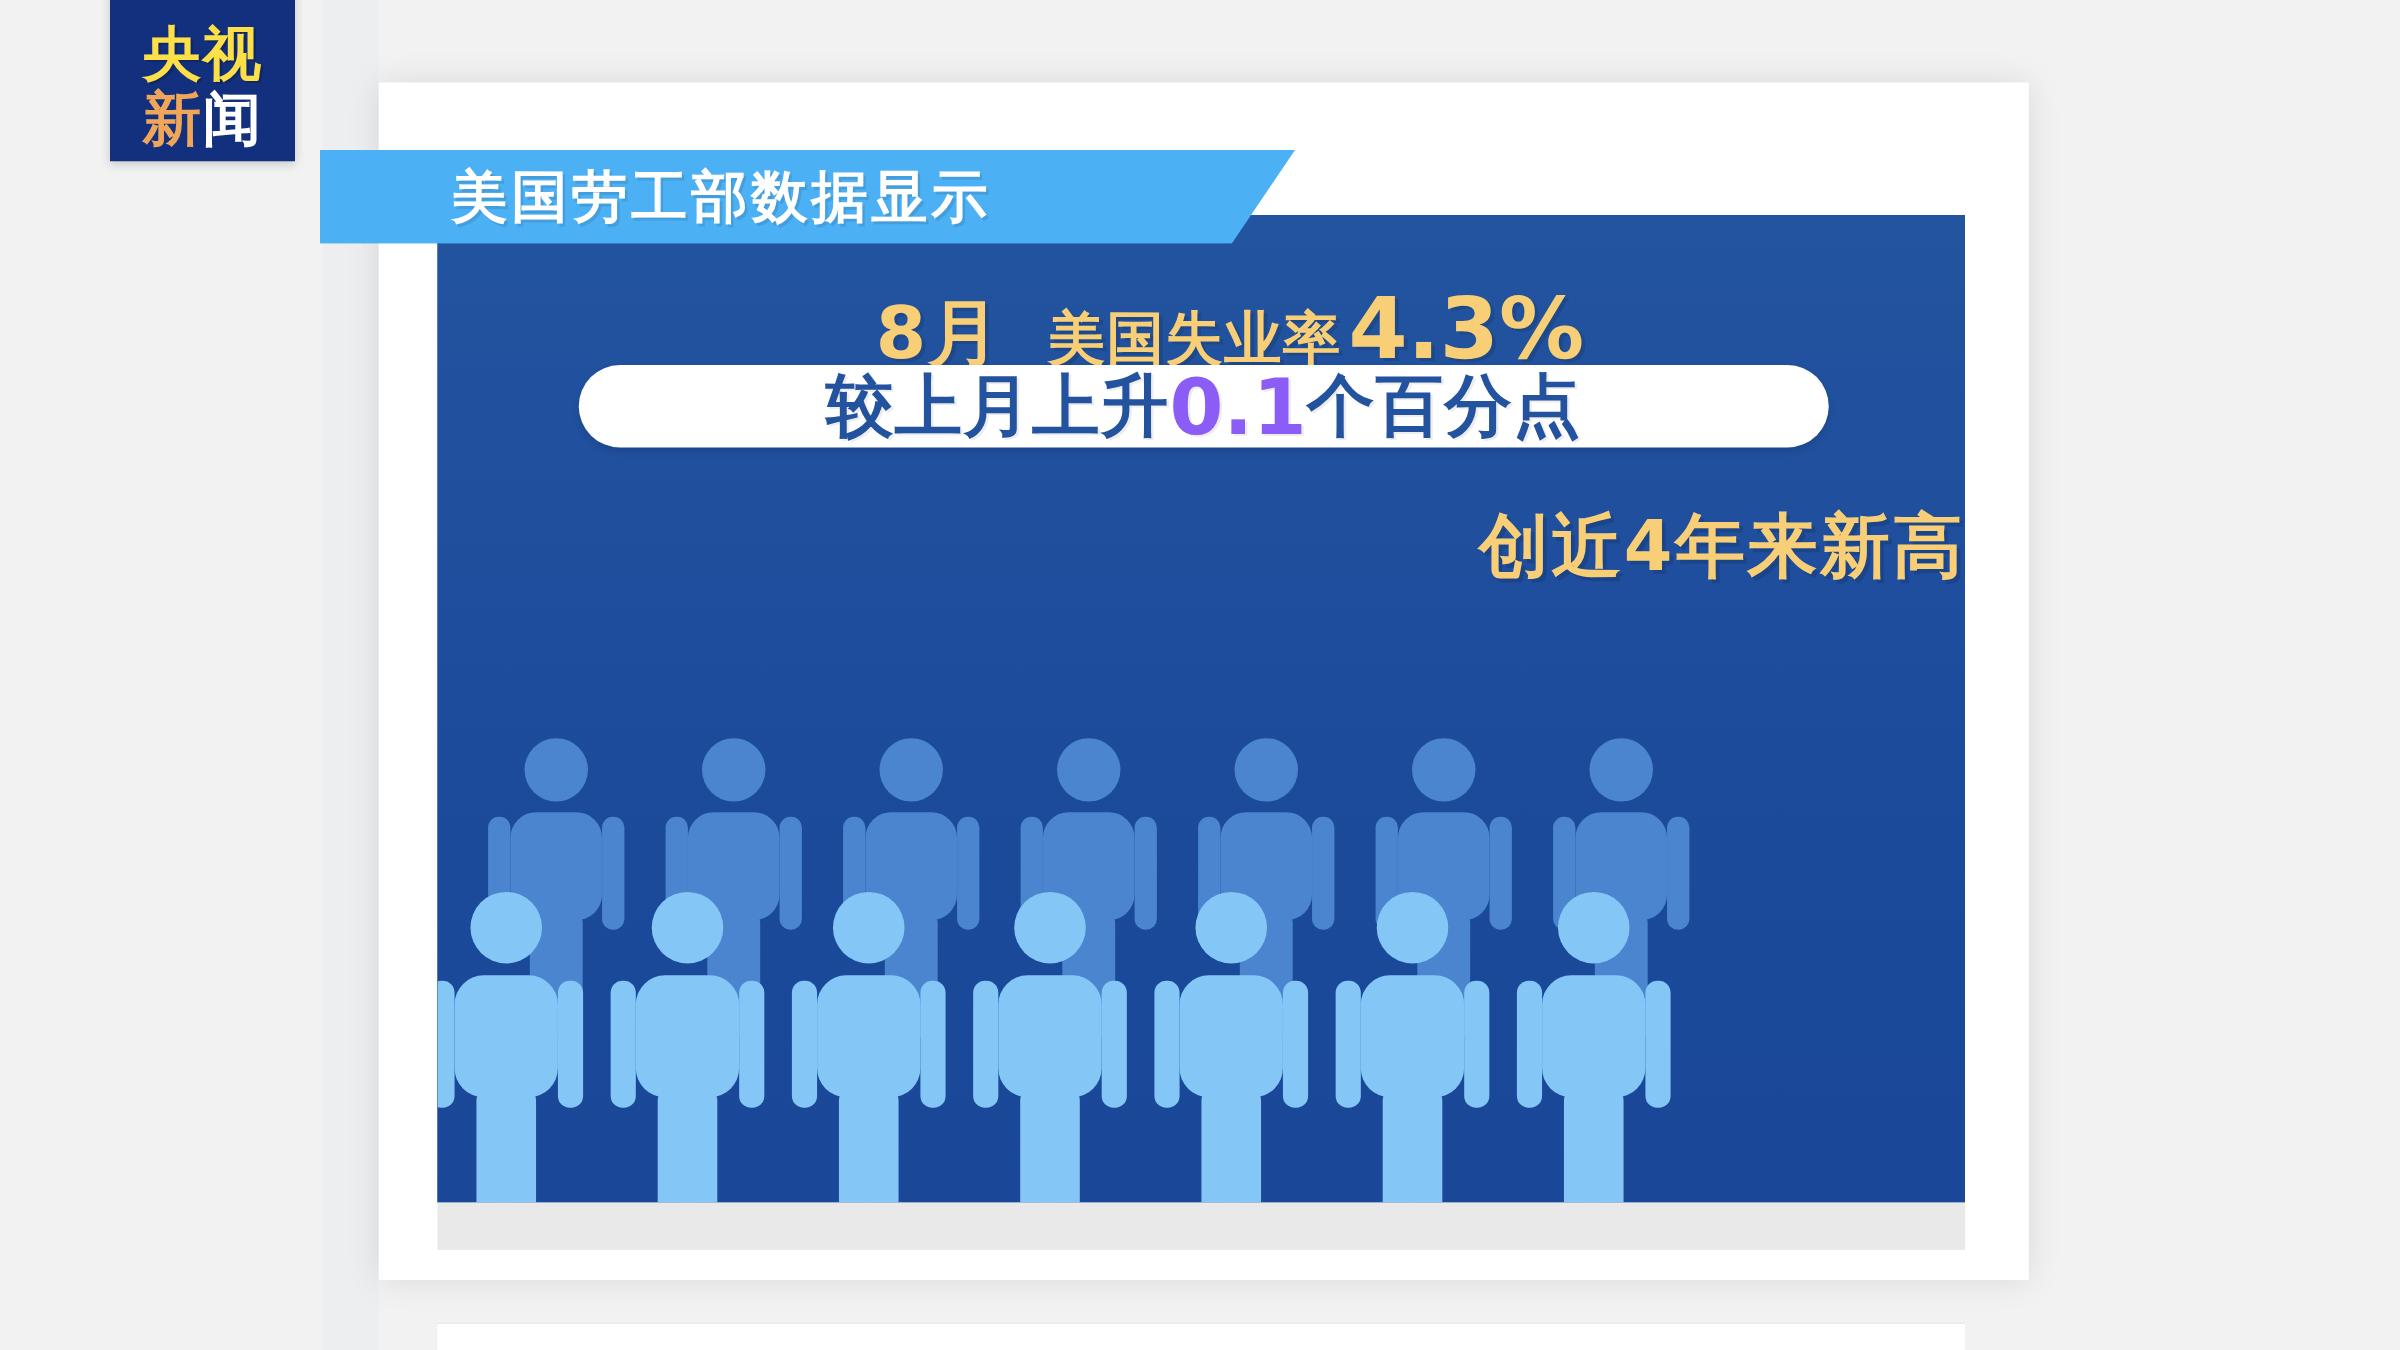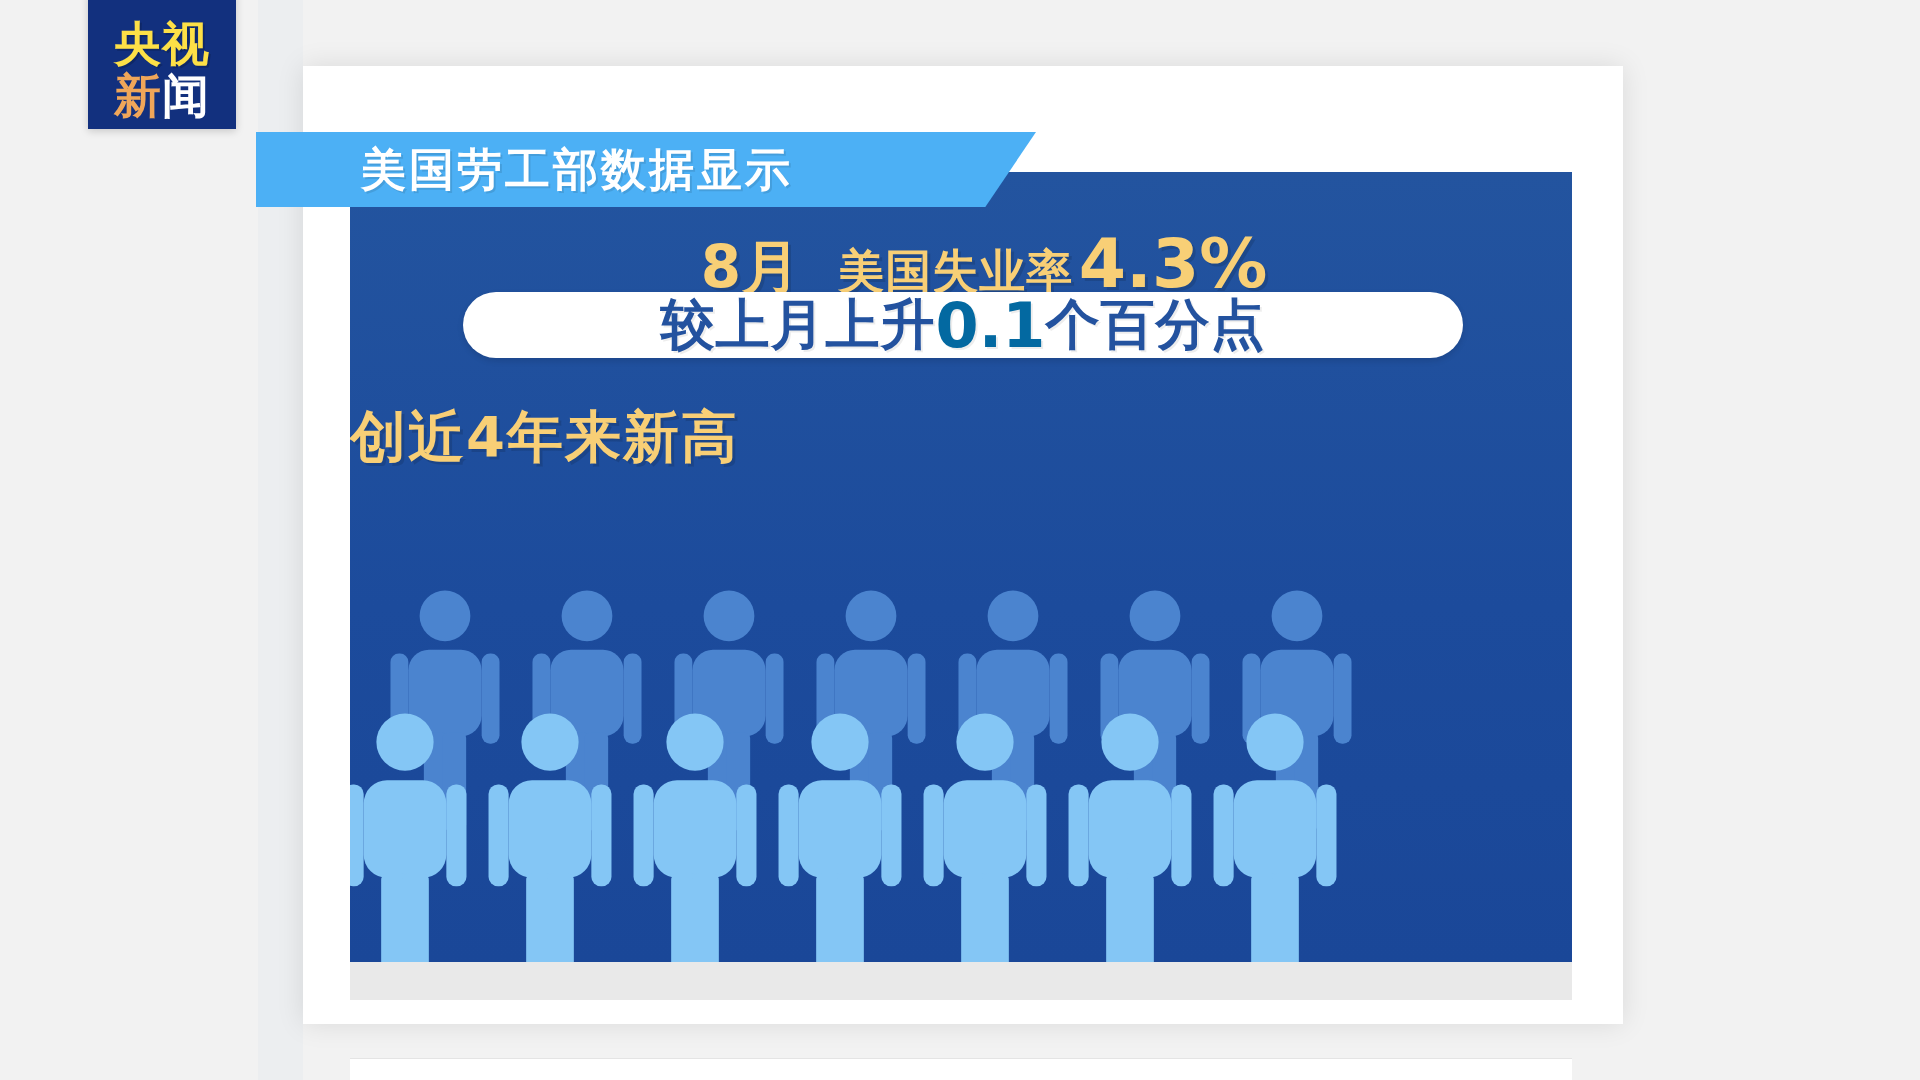--- a/index.html
+++ b/index.html
@@ -54,21 +54,21 @@
   .logo-ch-orange{color:#f0a659;}
   .logo-ch-white{color:#ffffff;}
 
   
   .ribbon-tail{
     position:absolute;left:256px;top:135px;width:36px;height:60px;
     background:#2a6f93;
     clip-path:polygon(0 0,100% 0,100% 100%,0 55%);
   }
   .ribbon{
-    position:absolute;left:256px;top:132px;height:75px;width:780px;
+    position:absolute;left:256px;top:120px;height:75px;width:780px;
     background:#4cb0f5;
     clip-path:polygon(0 0, 100% 0, 93.5% 100%, 0 100%);
     display:flex;align-items:center;
   }
   .ribbon-text{
     color:#ffffff;
     font-family:"DejaVu Sans","Liberation Sans",sans-serif;
     font-weight:bold;font-size:45px;letter-spacing:3px;
     margin-left:105px;
     text-shadow:2px 2px 0 rgba(0,0,0,.10);
@@ -103,25 +103,25 @@
     box-shadow:0 3px 6px rgba(0,0,0,.12);
   }
   .pill-text{
     white-space:nowrap;
     font-family:"DejaVu Sans","Liberation Sans",sans-serif;
     font-weight:bold;
     color:#23529f;
     font-size:54px;letter-spacing:1px;
     text-shadow:2px 2px 0 rgba(0,0,0,.07);
   }
-  .pill-num{color:#0369a1;font-size:62px;letter-spacing:0;}
+  .pill-num{color:#8b5cf6;font-size:62px;letter-spacing:0;}
 
   .subline{
     position:absolute;left:0;top:228px;width:100%;
-    text-align:left;white-space:nowrap;
+    text-align:right;white-space:nowrap;
     color:#f8cf76;
     font-family:"DejaVu Sans","Liberation Sans",sans-serif;
     font-weight:bold;font-size:56px;letter-spacing:2px;
     text-shadow:3px 3px 0 rgba(0,0,0,.12);
   }
 
   
   .people-stage{position:absolute;left:0;top:300px;width:1222px;height:490px;}
 </style>
 </head>

